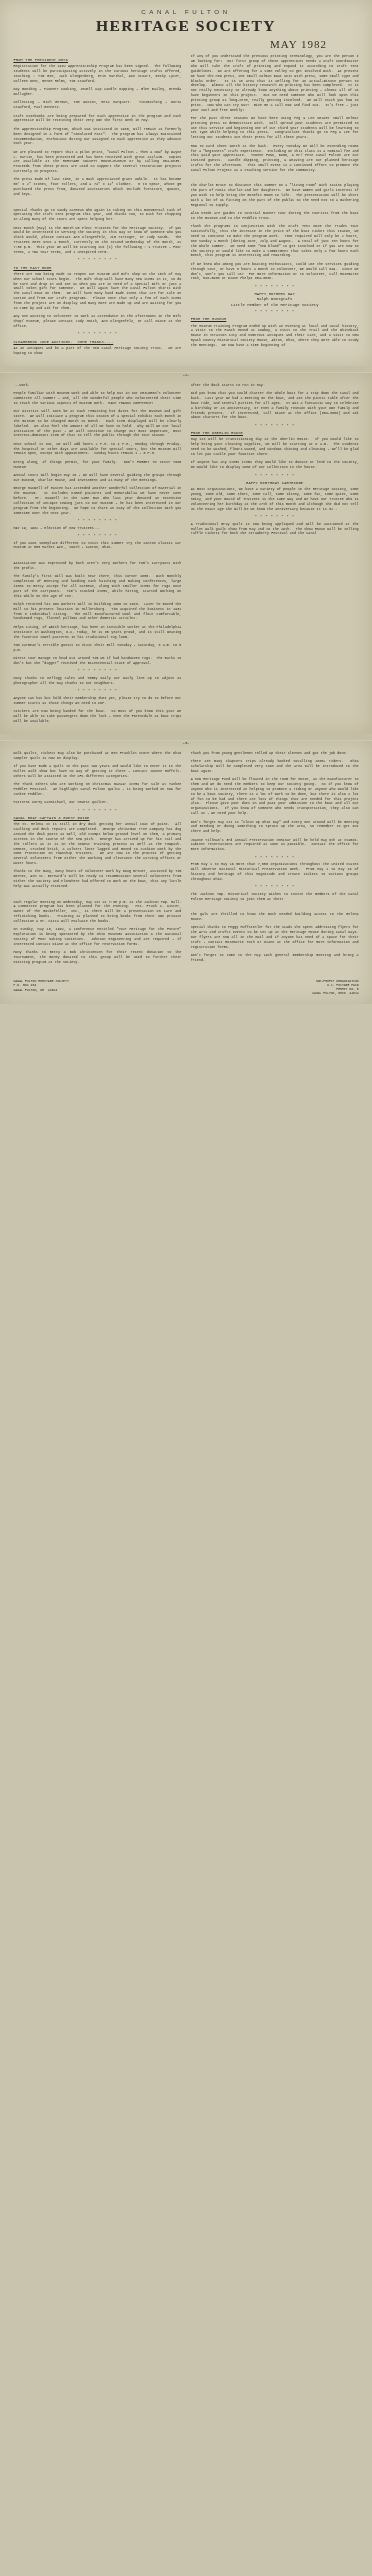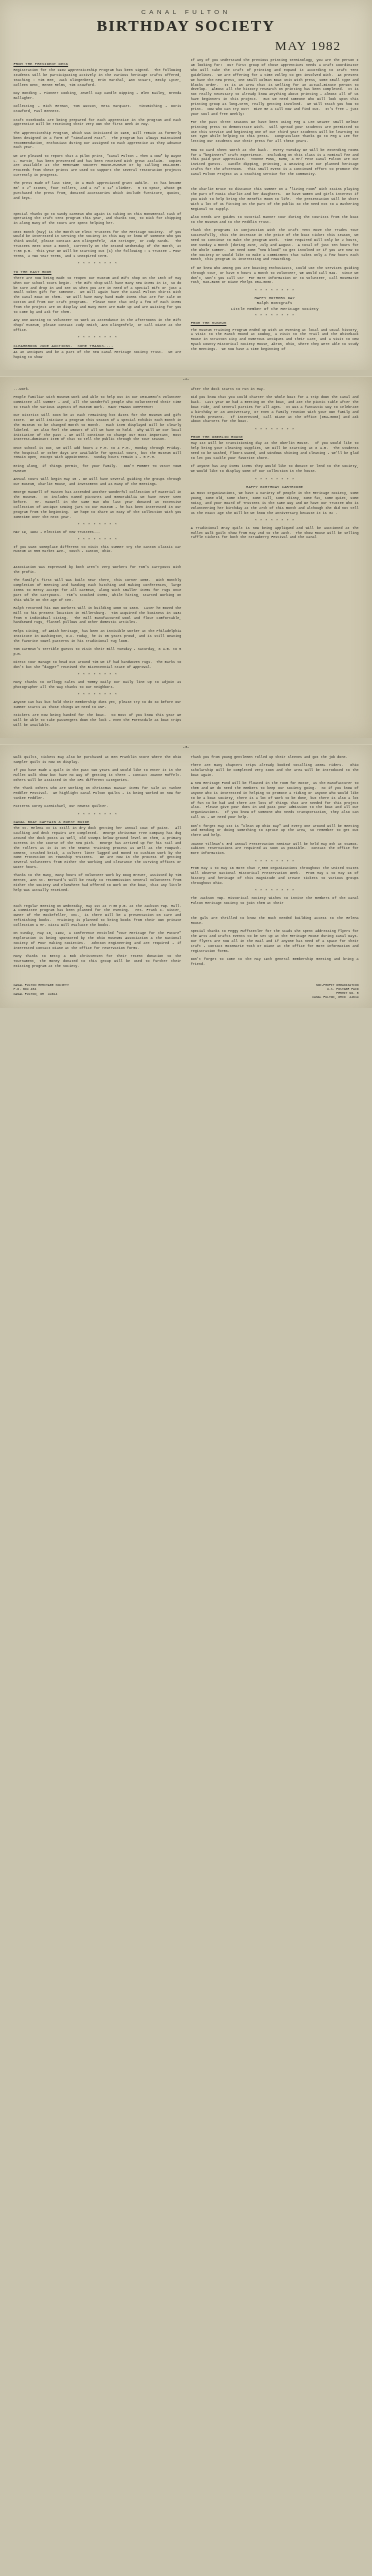--- a/index.html
+++ b/index.html
@@ -41,23 +41,23 @@
     font-family: "Liberation Serif", serif;
     font-size: 15.5px;
     letter-spacing: 1.5px;
     font-weight: bold;
     color: #2e2e28;
     margin-top: 2.1px;
     text-shadow: 0.3px 0.3px 0 rgba(0,0,0,0.25);
   }
   .mast-date {
     text-align: right;
-    padding-right: 31px;
+    padding-right: 45px;
     font-family: "Liberation Serif", serif;
-    font-size: 13px;
+    font-size: 11px;
     letter-spacing: 1px;
     margin-top: 1px;
     color: #33332c;
   }
 
   .cols {
     display: flex;
     gap: 9.3px;
     padding: 4.1px 13.4px 7.2px 13.4px;
     box-sizing: border-box;
@@ -117,21 +117,21 @@
 </style>
 </head>
 <body>
 
 <div class="page">
 
   <div class="sheet">
 
     <div class="masthead">
       <div class="mast-top">CANAL  FULTON</div>
-      <div class="mast-main">BIRTHDAY  SOCIETY</div>
+      <div class="mast-main">HERITAGE  SOCIETY</div>
     </div>
     <div class="mast-date">MAY  1982</div>
 
     <div class="cols">
       <div class="col">
         <div class="hdg">FROM THE PRESIDENT DESK</div>
         <p class="body">Registration for the 1982 Apprenticeship Program has been signed.  The following students will be participating actively in the various heritage crafts offered, teaching : Tim Bee, Jack Klingenberg, Erin Marshal, Ann Stuart, Becky Lyter, Colleen Dent, Renee Helms, Tim Crawford.</p>
         <p class="body">Day Bonding - Pioneer Cooking, Jewell Cap Candle Dipping - Glen Bailey, Brenda Gallagher.</p>
         <p class="body">Collecting - Rich Herman, Tom Watson, Meta Marquart.  Tinsmithing - Doris Crawford, Paul Bennett.</p>
         <p class="body">Craft notebooks are being prepared for each apprentice in the program and each apprentice will be receiving their very own the first week in May.</p>

